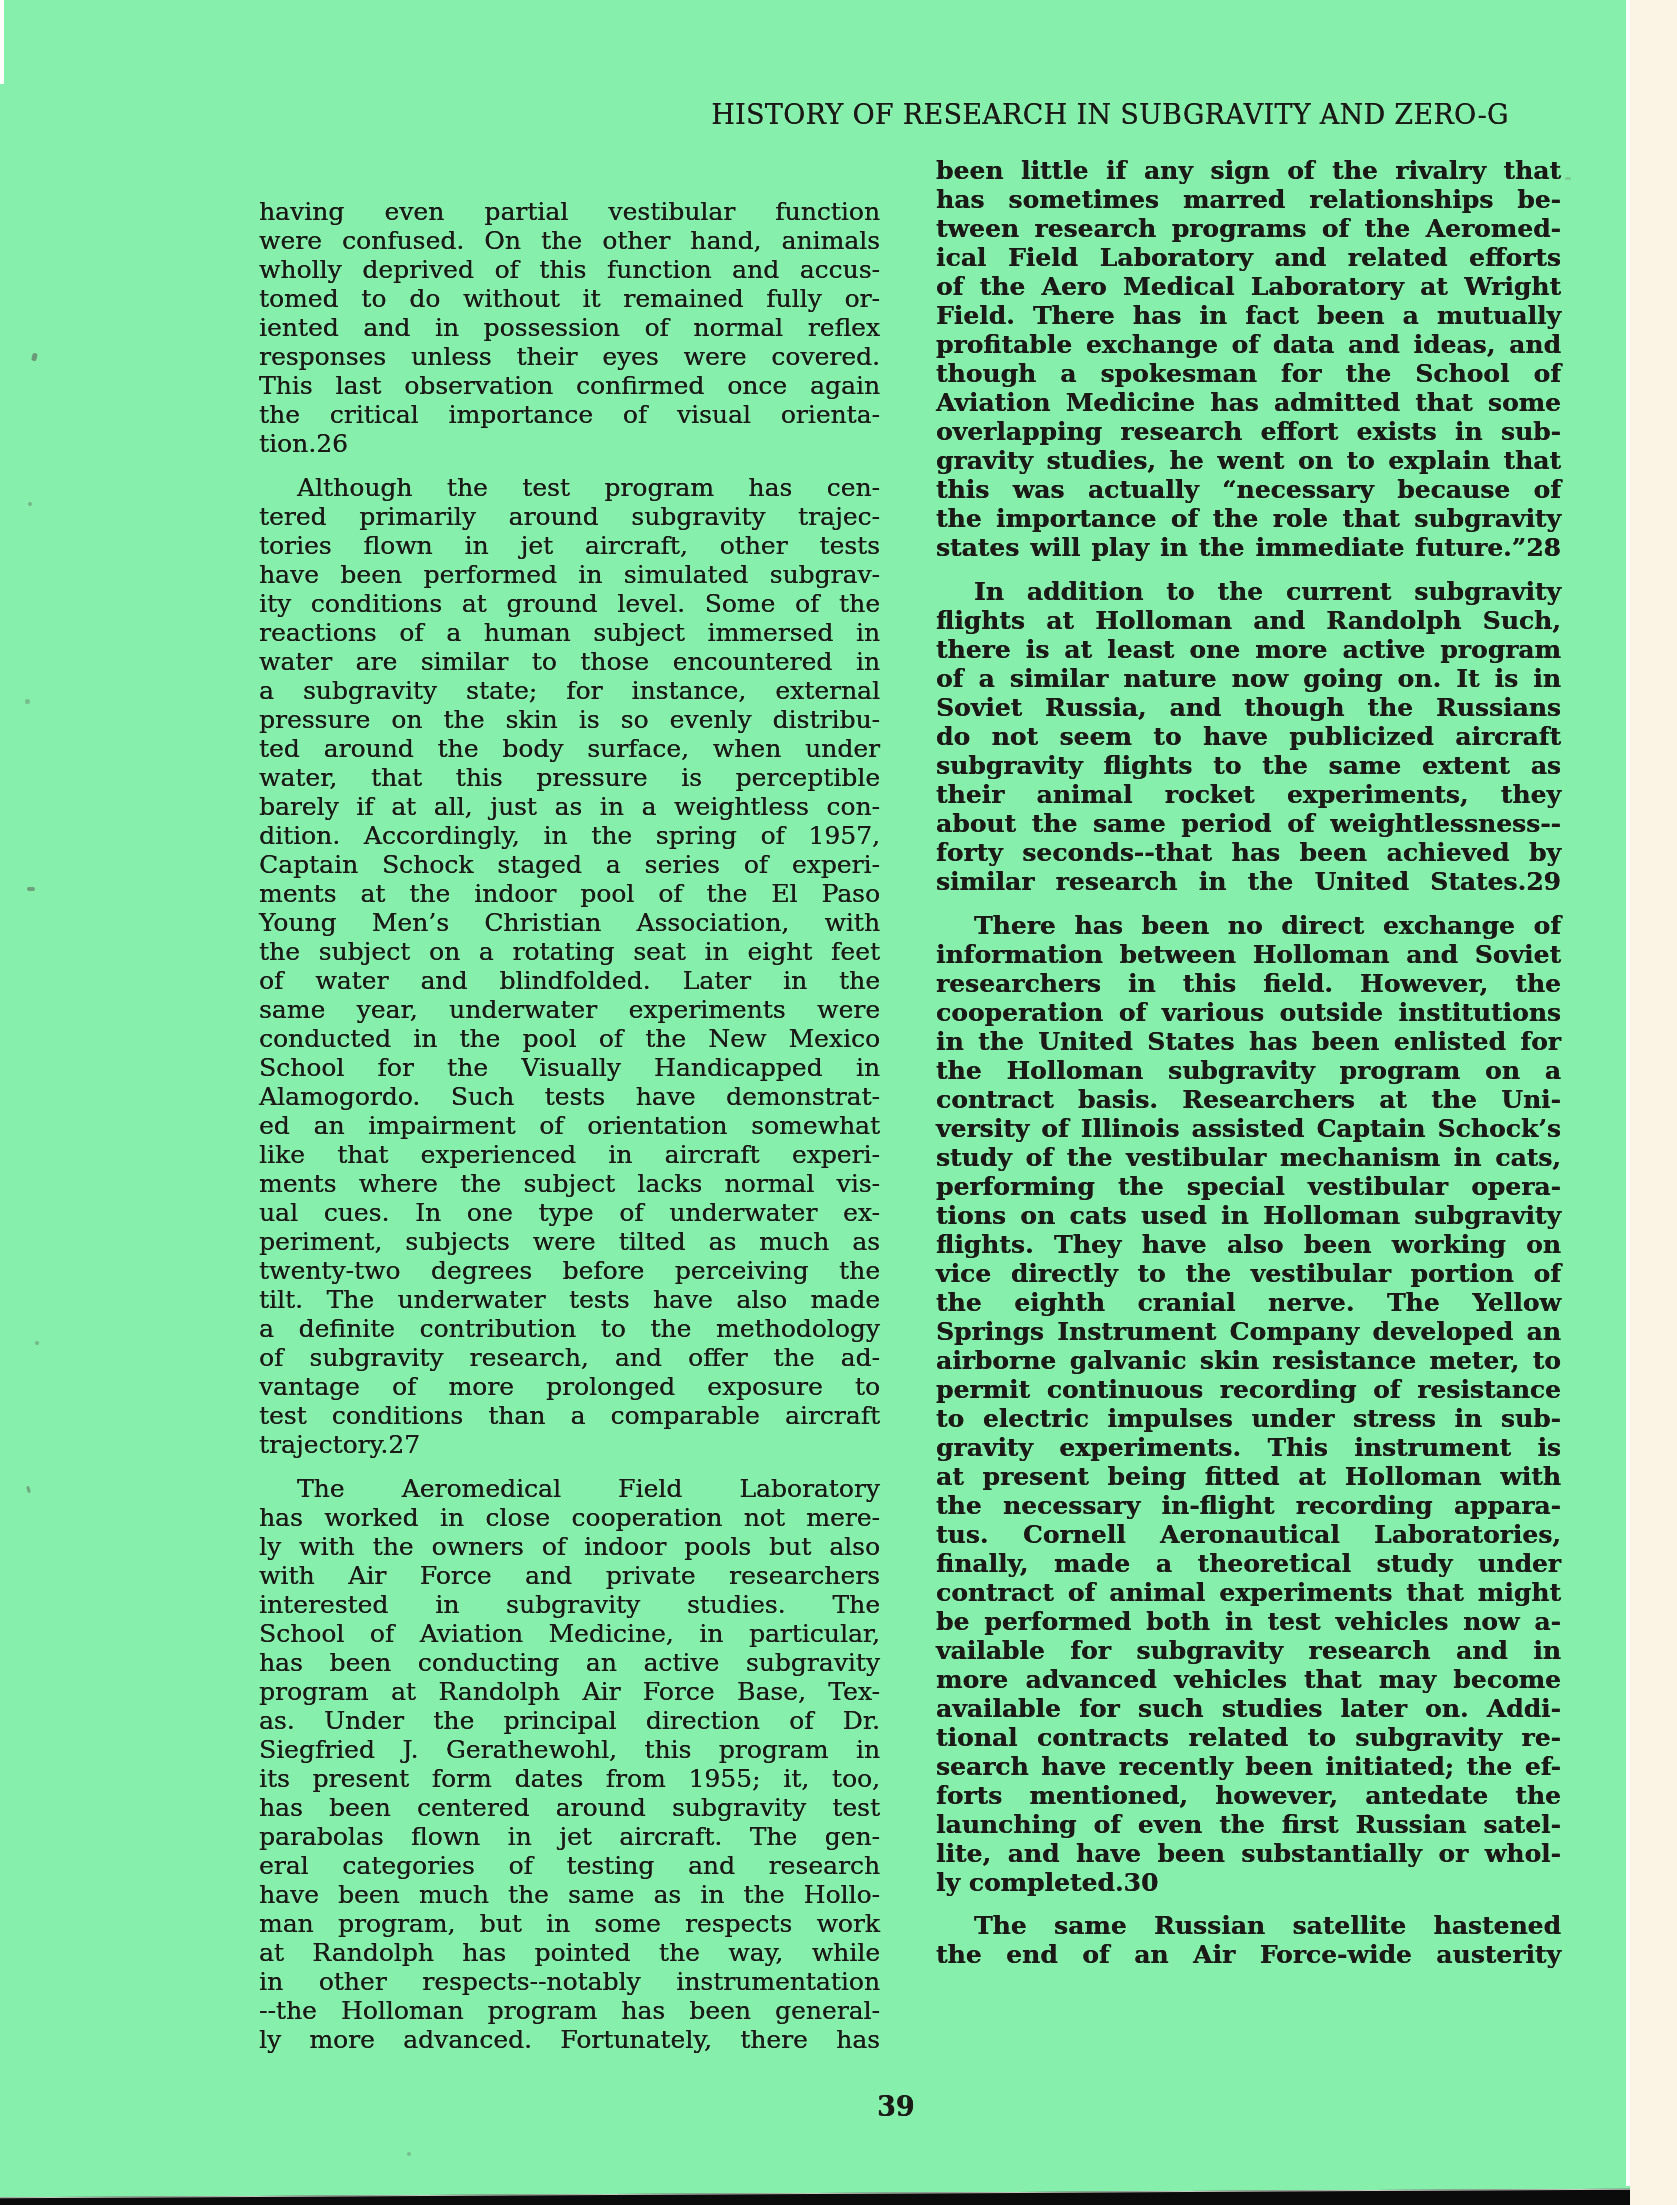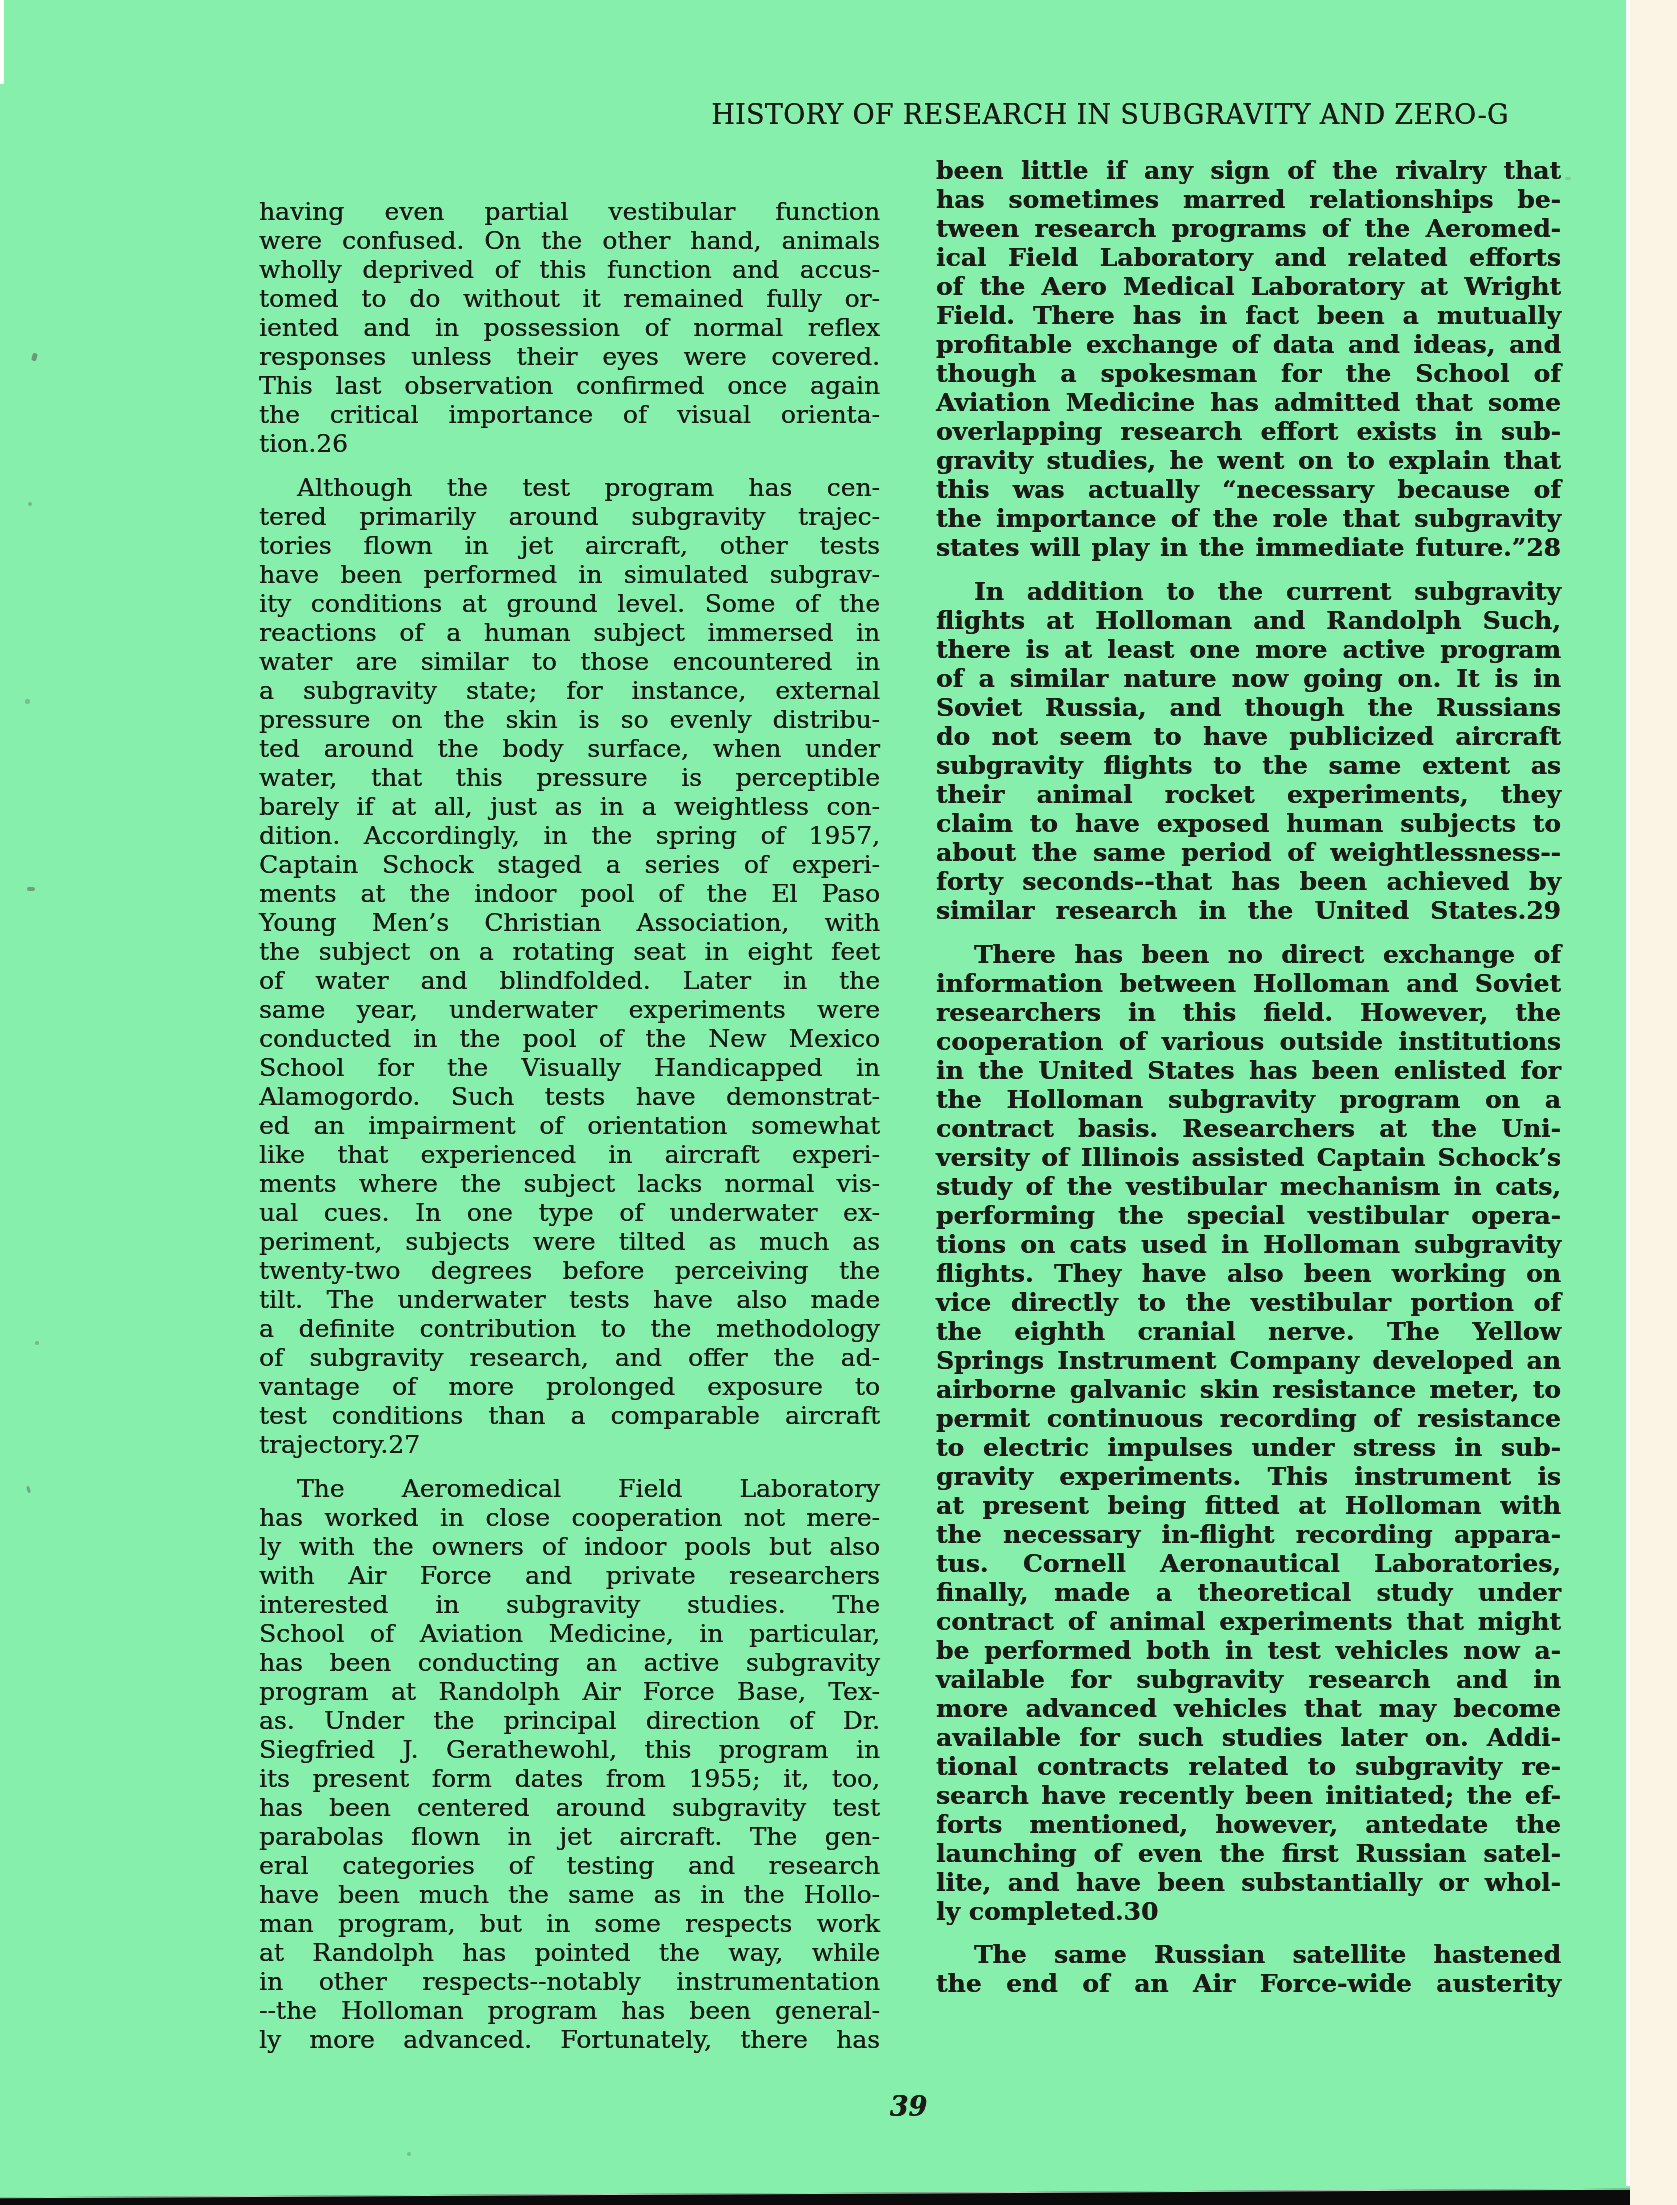--- a/index.html
+++ b/index.html
@@ -39,25 +39,23 @@
   .col-right { left: 936px; width: 625px; font-weight: bold; }
   .para + .para { margin-top: 14.8px; }
   .line { text-align: left; white-space: normal; }
   .line.j { text-align: justify; text-align-last: justify; }
   .line.ind { text-indent: 38px; }
   .page-number {
     position: absolute;
     top: 2091px;
     left: 877px;
     width: 63px;
-    text-align: center;
     font-size: 27px;
     font-weight: bold;
     text-shadow: 0.2px 0.2px 0 #1b1a17;
-    font-style: italic;
   }
   
   .edge-band {
     position: absolute;
     left: -8.4px;
     right: -8.4px;
     bottom: -12.7px;
     height: 24px;
     background: #0b0b0b;
     border-top: 1.4px solid #c9c7c2;
@@ -183,21 +181,20 @@
       </div>
       <div class="para">
         <div class="line j ind">In addition to the current subgravity</div>
         <div class="line j">flights at Holloman and Randolph Such,</div>
         <div class="line j">there is at least one more active program</div>
         <div class="line j">of a similar nature now going on. It is in</div>
         <div class="line j">Soviet Russia, and though the Russians</div>
         <div class="line j">do not seem to have publicized aircraft</div>
         <div class="line j">subgravity flights to the same extent as</div>
         <div class="line j">their animal rocket experiments, they</div>
-        <div class="line j">claim to have exposed human subjects to</div>
         <div class="line j">about the same period of weightlessness--</div>
         <div class="line j">forty seconds--that has been achieved by</div>
         <div class="line j">similar research in the United States.29</div>
       </div>
       <div class="para">
         <div class="line j ind">There has been no direct exchange of</div>
         <div class="line j">information between Holloman and Soviet</div>
         <div class="line j">researchers in this field. However, the</div>
         <div class="line j">cooperation of various outside institutions</div>
         <div class="line j">in the United States has been enlisted for</div>

